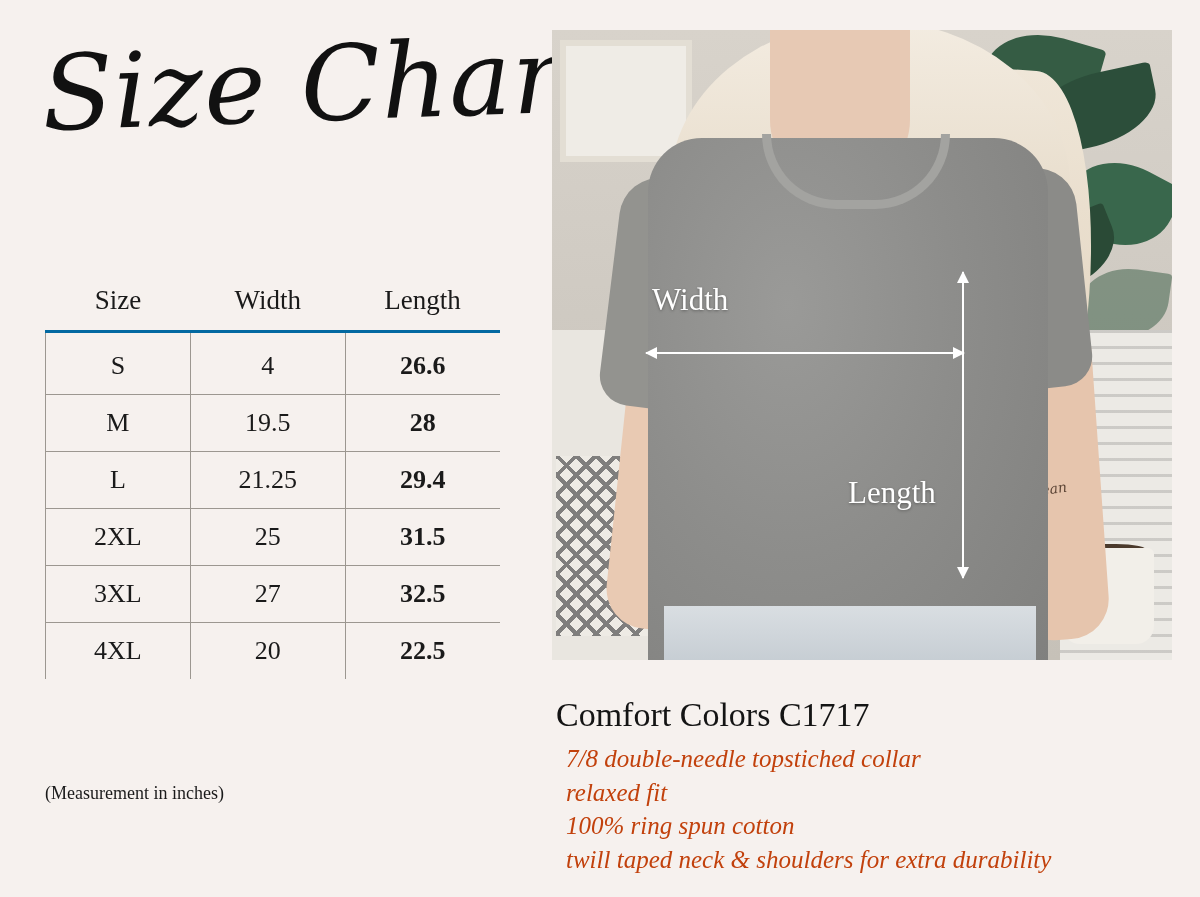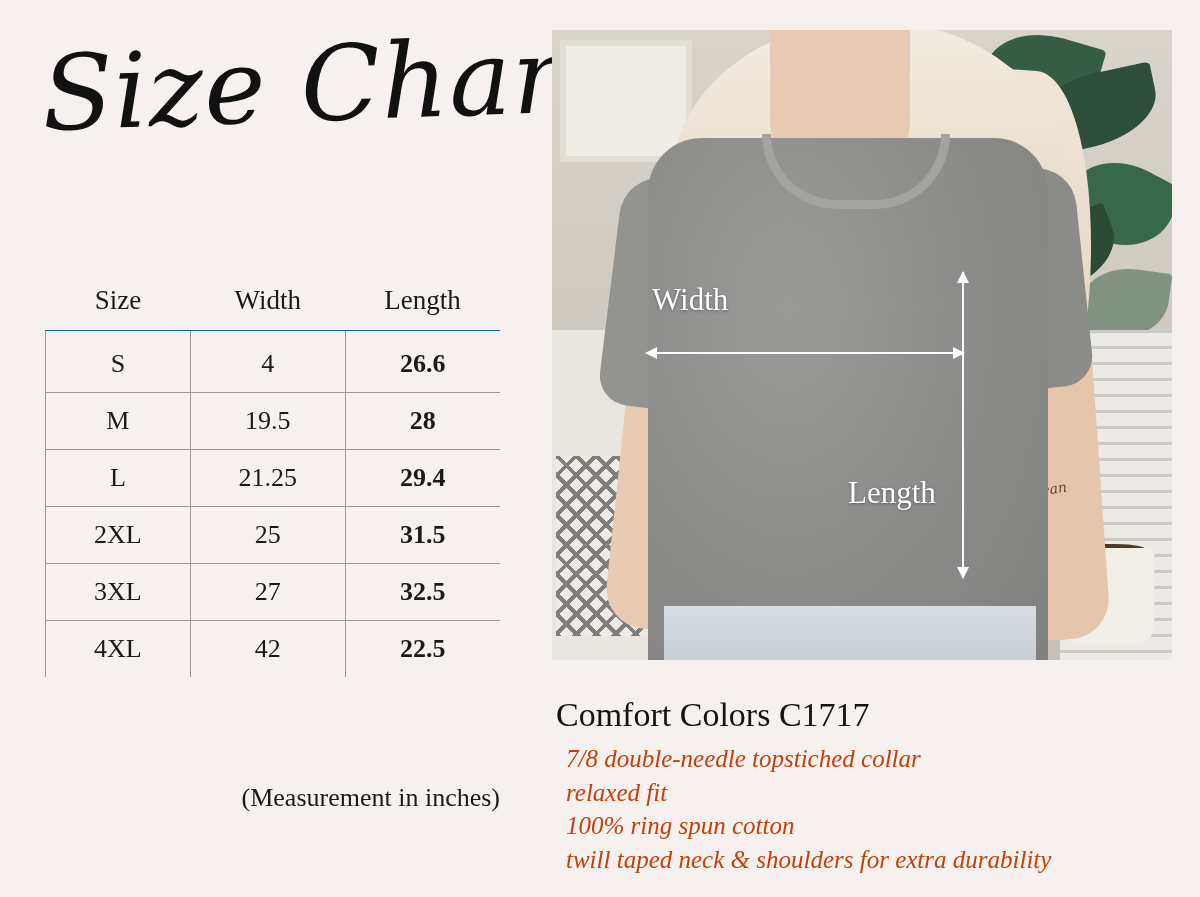--- a/index.html
+++ b/index.html
@@ -55,21 +55,21 @@
     width: 455px;
     border-collapse: collapse;
     font-family: "Liberation Serif", serif;
     color: #1a1a1a;
   }
   .size-table th {
     font-weight: 400;
     font-size: 27px;
     padding: 0 0 14px 0;
     text-align: center;
-    border-bottom: 1px solid #0369a1;
+    border-bottom: 3px solid #0369a1;
   }
   .size-table th.col-size   { width: 145px; }
   .size-table th.col-width  { width: 155px; }
   .size-table th.col-length { width: 155px; }
 
   .size-table td {
     font-size: 26px;
     text-align: center;
     padding: 13px 0 13px 0;
     border-bottom: 1px solid #9c9790;
@@ -87,22 +87,22 @@
   }
   .size-table tbody tr:first-child td {
     padding-top: 18px;
   }
 
   .measure-note {
     position: absolute;
     left: 45px;
     top: 783px;
     width: 455px;
-    text-align: right;
-    font-size: 26px;
+    text-align: left;
+    font-size: 18px;
     color: #1a1a1a;
   }
 
   
   .right-col {
     position: absolute;
     left: 552px;
     top: 30px;
     width: 620px;
   }
@@ -377,21 +377,21 @@
           <td>25</td>
           <td>31.5</td>
         </tr>
         <tr>
           <td>3XL</td>
           <td>27</td>
           <td>32.5</td>
         </tr>
         <tr>
           <td>4XL</td>
-          <td>42</td>
+          <td>20</td>
           <td>22.5</td>
         </tr>
       </tbody>
     </table>
 
     <div class="measure-note">(Measurement in inches)</div>
   </div>
 
   <div class="right-col">
 

